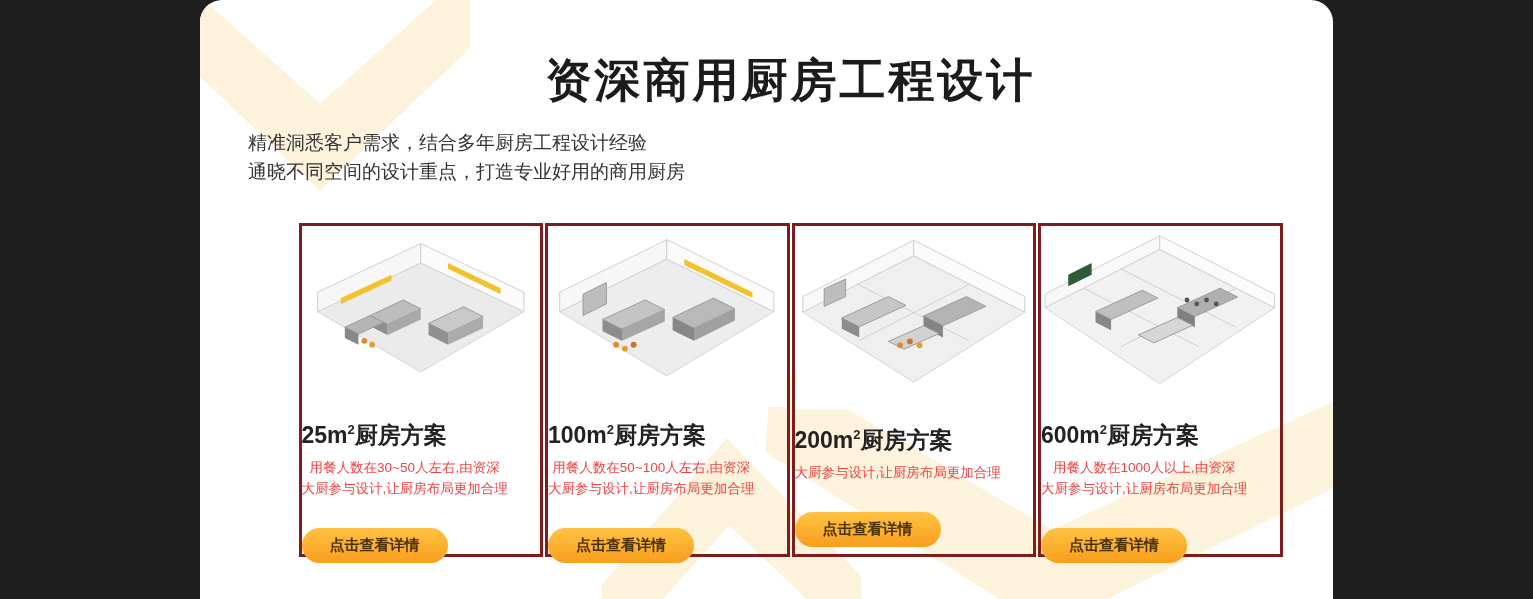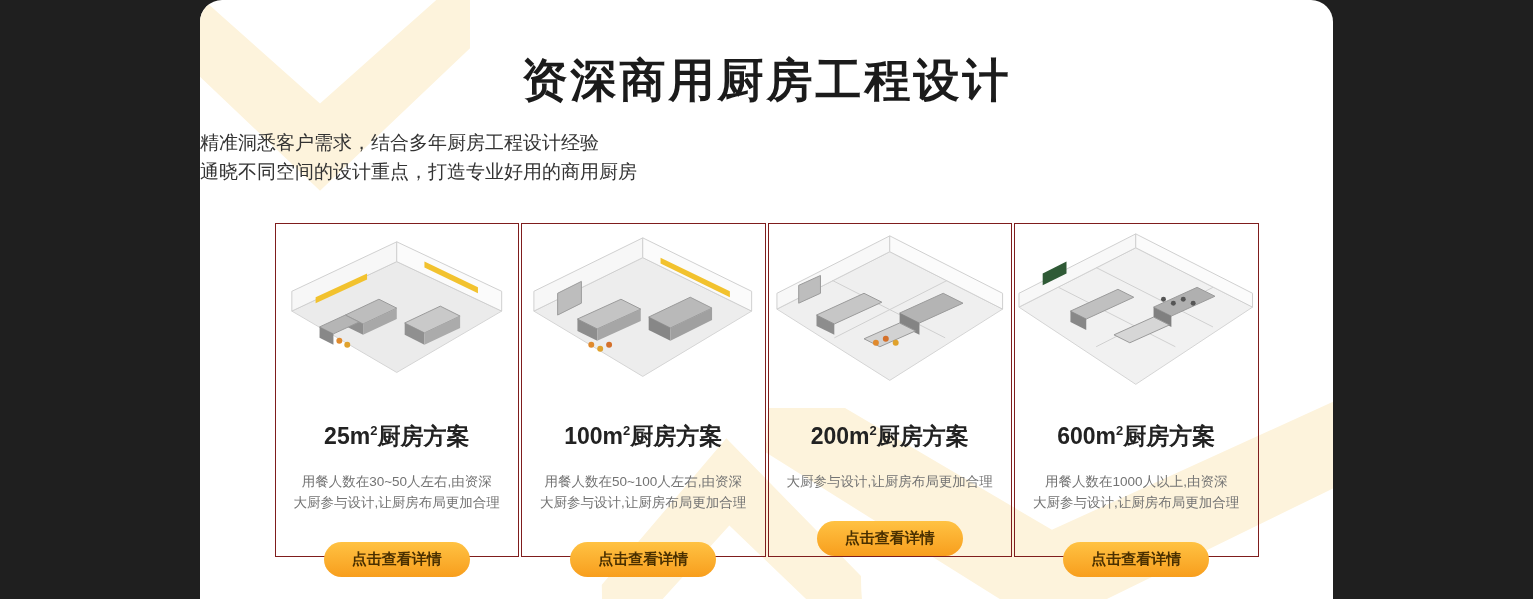--- a/index.html
+++ b/index.html
@@ -16,20 +16,21 @@
     display: flex;
     justify-content: center;
   }
   .panel {
     position: relative;
     width: 1133px;
     height: 599px;
     background: #ffffff;
     border-radius: 22px 22px 0 0;
     overflow: hidden;
+    padding-left: 48px;
   }
   
   .decor {
     position: absolute;
     background: #fdf3dc;
     z-index: 0;
   }
   .decor-a {
     left: -30px; top: -30px; width: 300px; height: 230px;
     clip-path: polygon(0% 0%, 50% 58%, 100% 0%, 100% 34%, 50% 96%, 0% 34%);
@@ -64,49 +65,49 @@
 
   .cards {
     width: 984px;
     margin: 36px auto 0;
     display: flex;
     gap: 2px;
   }
   .card {
     width: 245px;
     height: 334px;
-    border: 1px solid #7f1d1d;
+    border: 3px solid #7f1d1d;
     background: transparent;
     display: flex;
     flex-direction: column;
-    align-items: center;
+    align-items: flex-start;
   }
   .card-image {
     width: 100%;
     height: 186px;
     display: block;
   }
   .card-image svg { display: block; width: 100%; height: 100%; }
   .card-title {
     margin-top: 13px;
     font-size: 23px;
     font-weight: 800;
     color: #222222;
     text-align: center;
   }
   .card-title sup {
     font-size: 13px;
     font-weight: 800;
     vertical-align: super;
   }
   .card-desc {
-    margin-top: 20px;
+    margin-top: 7px;
     font-size: 13.5px;
     line-height: 1.55;
-    color: #737373;
+    color: #ef4444;
     text-align: center;
   }
   .detail-btn {
     margin-top: 28px;
     border: none;
     cursor: pointer;
     padding: 8px 28px;
     font-size: 15px;
     font-weight: 700;
     color: #4a3000;

